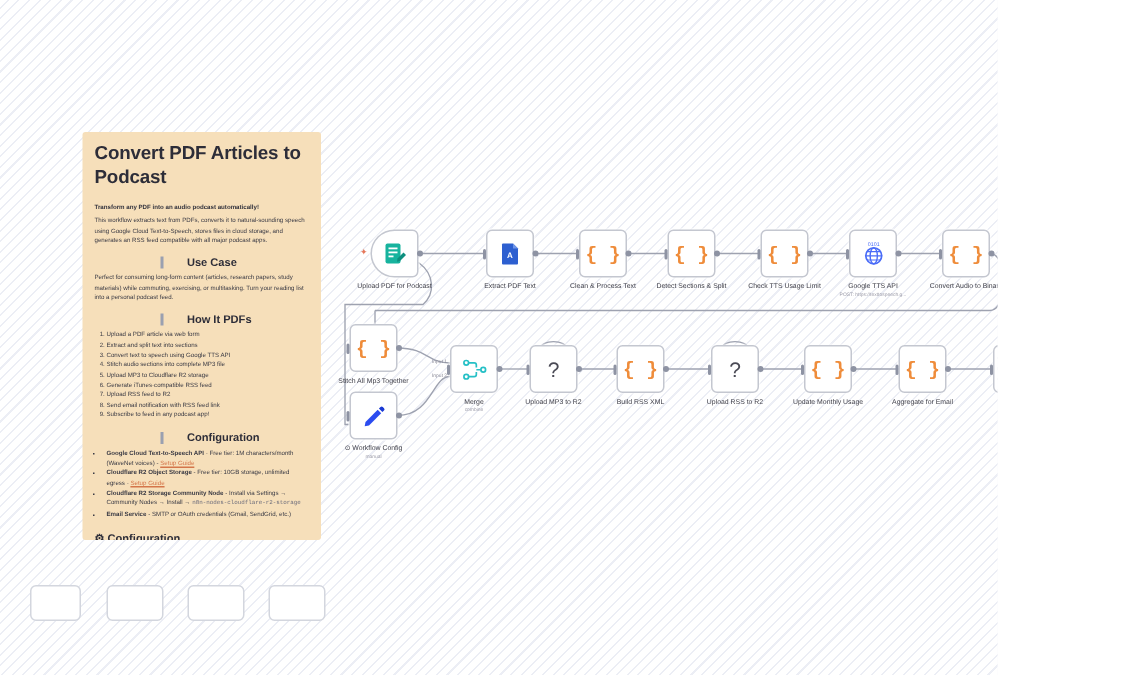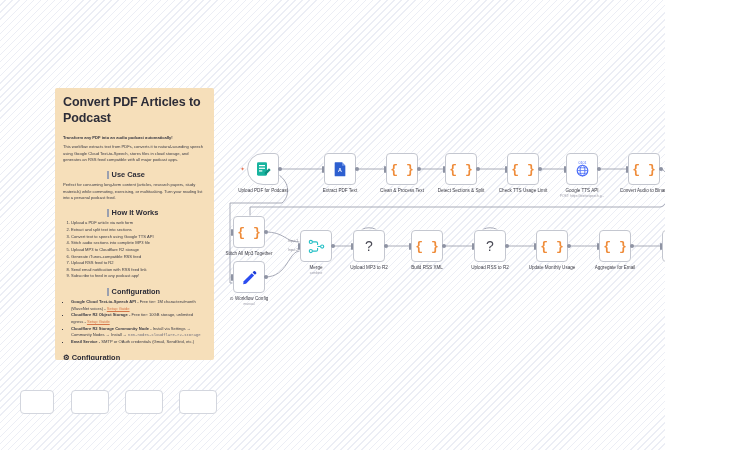--- a/index.html
+++ b/index.html
@@ -52,21 +52,21 @@
     line-height: 1.55;
     color: #3a3a44;
   }
   #sticky .h2 {
     font-size: 7.4px;
     font-weight: 700;
     margin-top: 7px;
     color: #2d2d38;
     display: flex;
     align-items: flex-end;
-    gap: 3px;
+    gap: 16px;
     padding-left: 44px;
   }
   #sticky .h2 .bar {
     display: inline-block;
     width: 1.6px; height: 8px;
     background: #9aa0b0;
     flex: none;
   }
   #sticky ol, #sticky ul {
     margin: 3px 0 0 0;
@@ -194,21 +194,21 @@
     <div class="para">This workflow extracts text from PDFs, converts it to natural-sounding speech using Google Cloud Text-to-Speech, stores files in cloud storage, and generates an RSS feed compatible with all major podcast apps.</div>
 
     <div class="h2">
       <span class="bar"></span>
       <span>Use Case</span>
     </div>
     <div class="para">Perfect for consuming long-form content (articles, research papers, study materials) while commuting, exercising, or multitasking. Turn your reading list into a personal podcast feed.</div>
 
     <div class="h2">
       <span class="bar"></span>
-      <span>How It Works</span>
+      <span>How It PDFs</span>
     </div>
     <ol id="steps-list">
         <li>Upload a PDF article via web form</li>
         <li>Extract and split text into sections</li>
         <li>Convert text to speech using Google TTS API</li>
         <li>Stitch audio sections into complete MP3 file</li>
         <li>Upload MP3 to Cloudflare R2 storage</li>
         <li>Generate iTunes-compatible RSS feed</li>
         <li>Upload RSS feed to R2</li>
         <li>Send email notification with RSS feed link</li>

